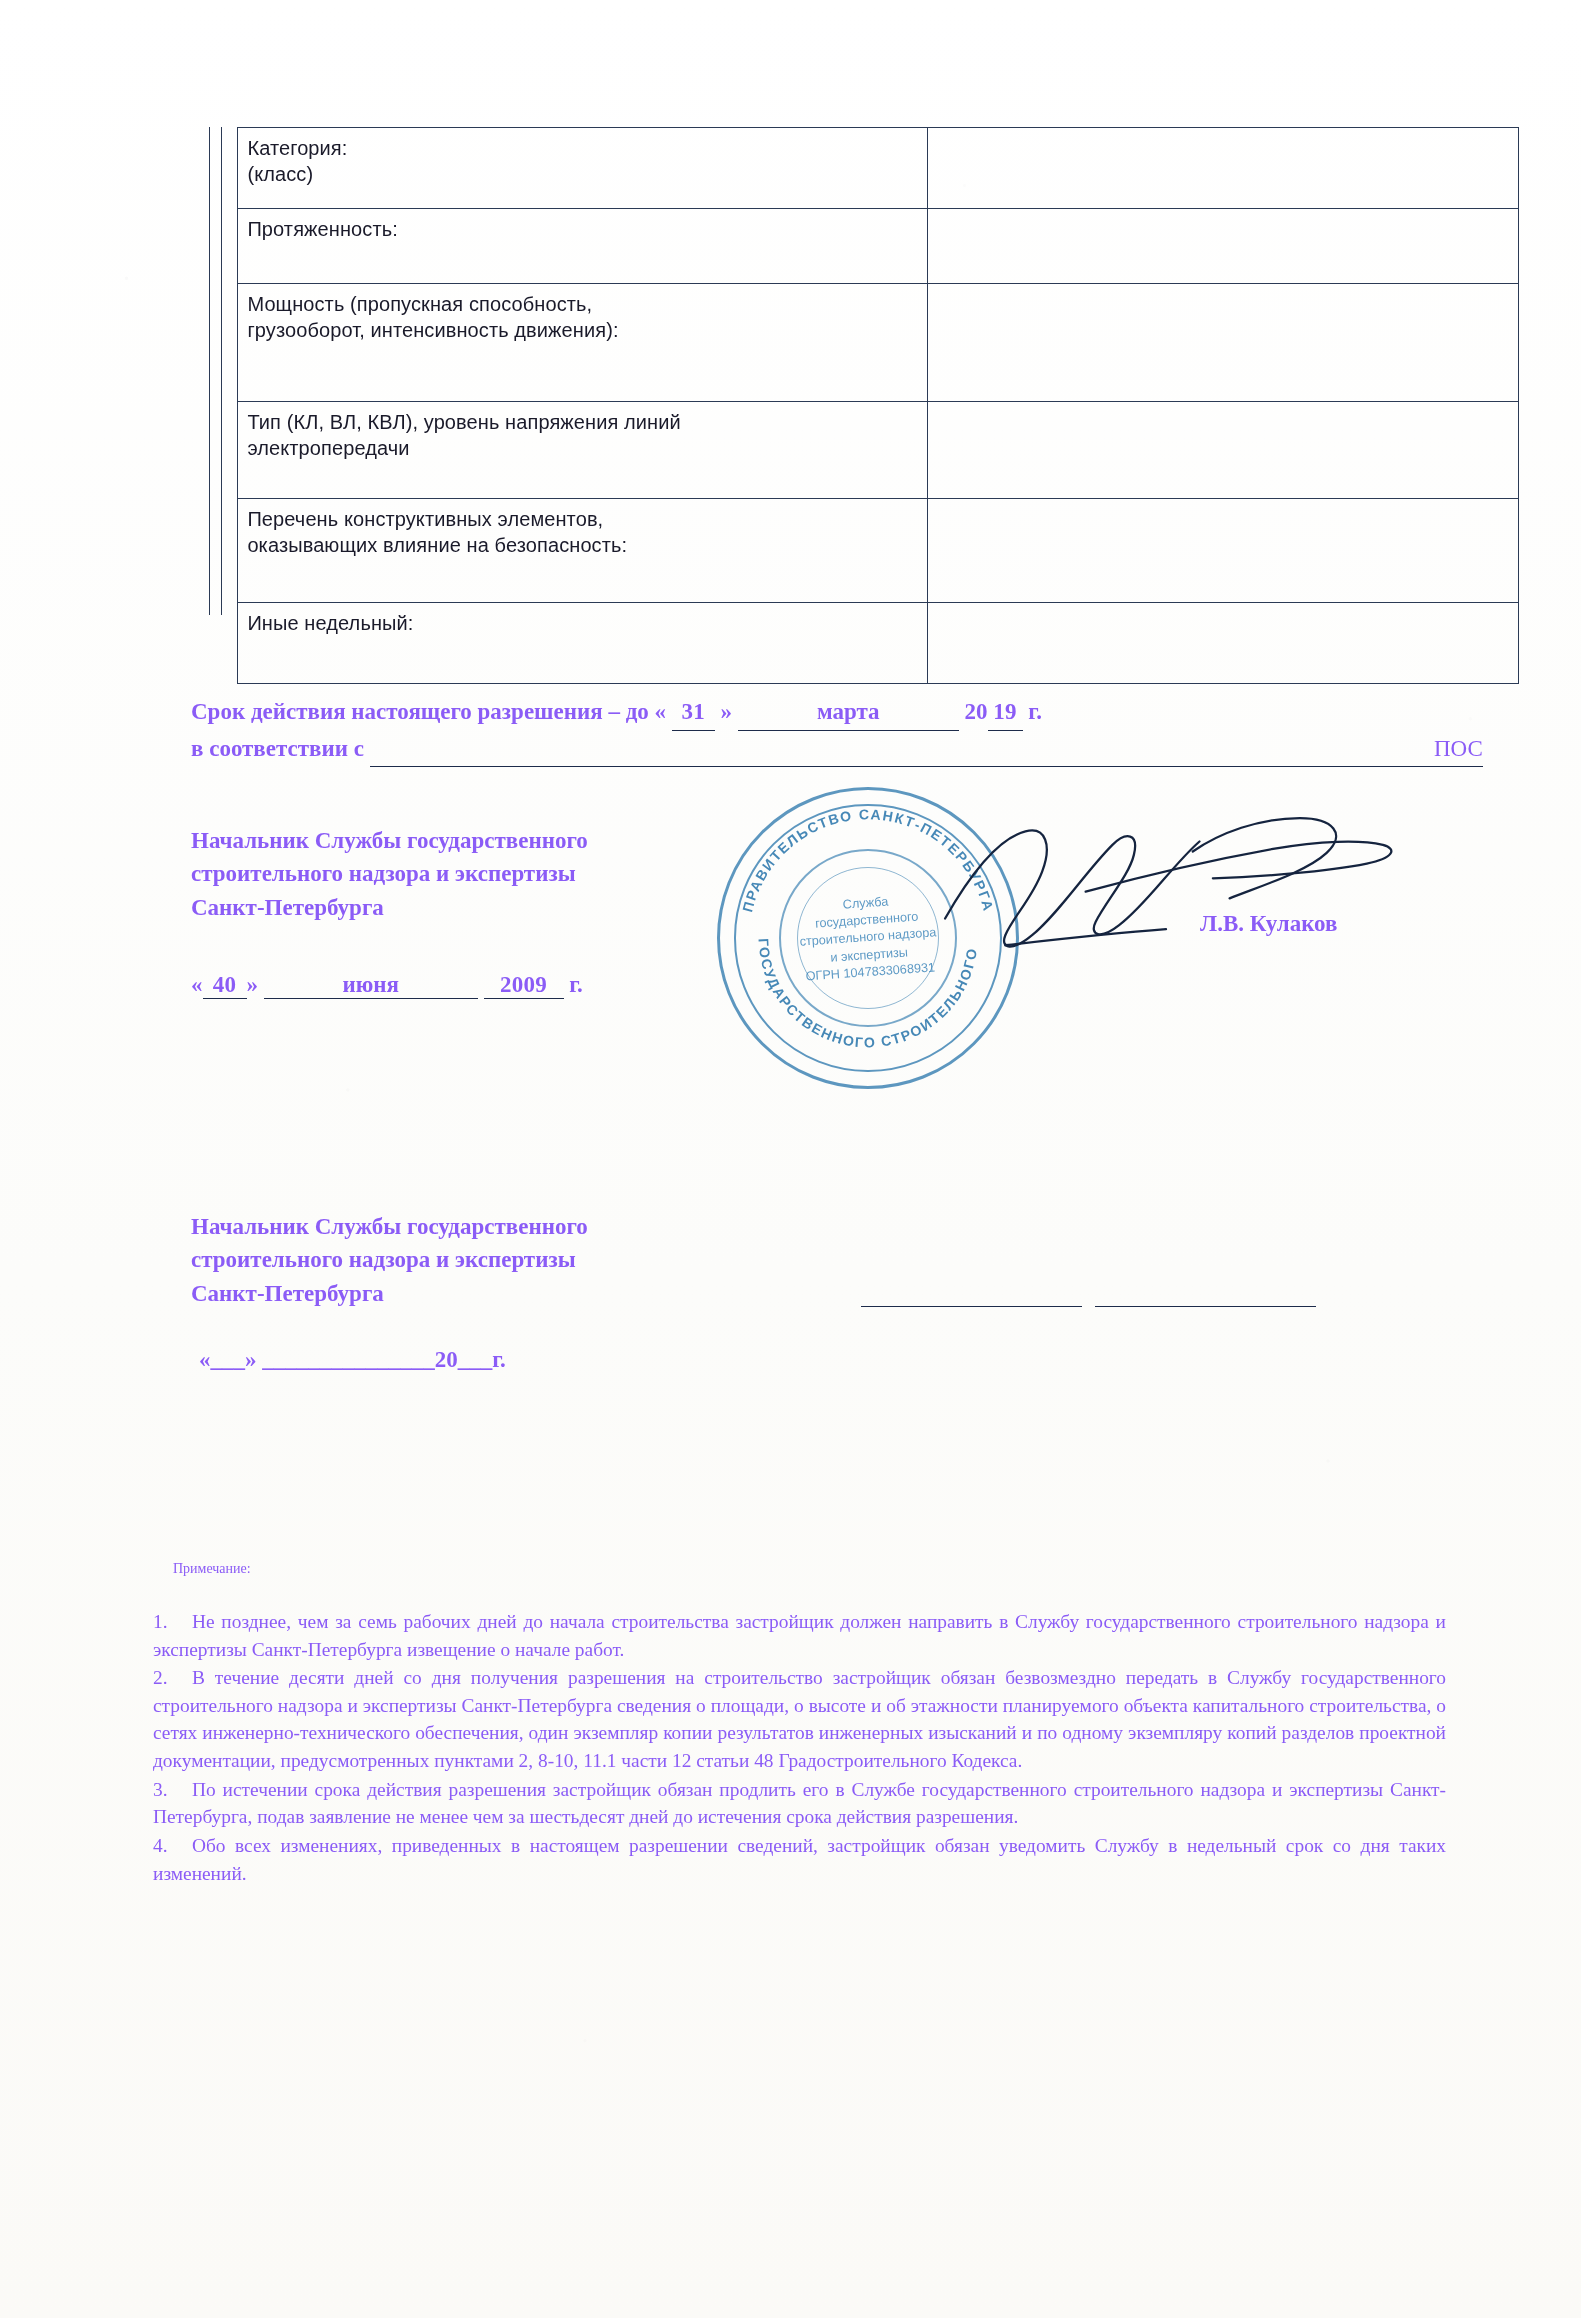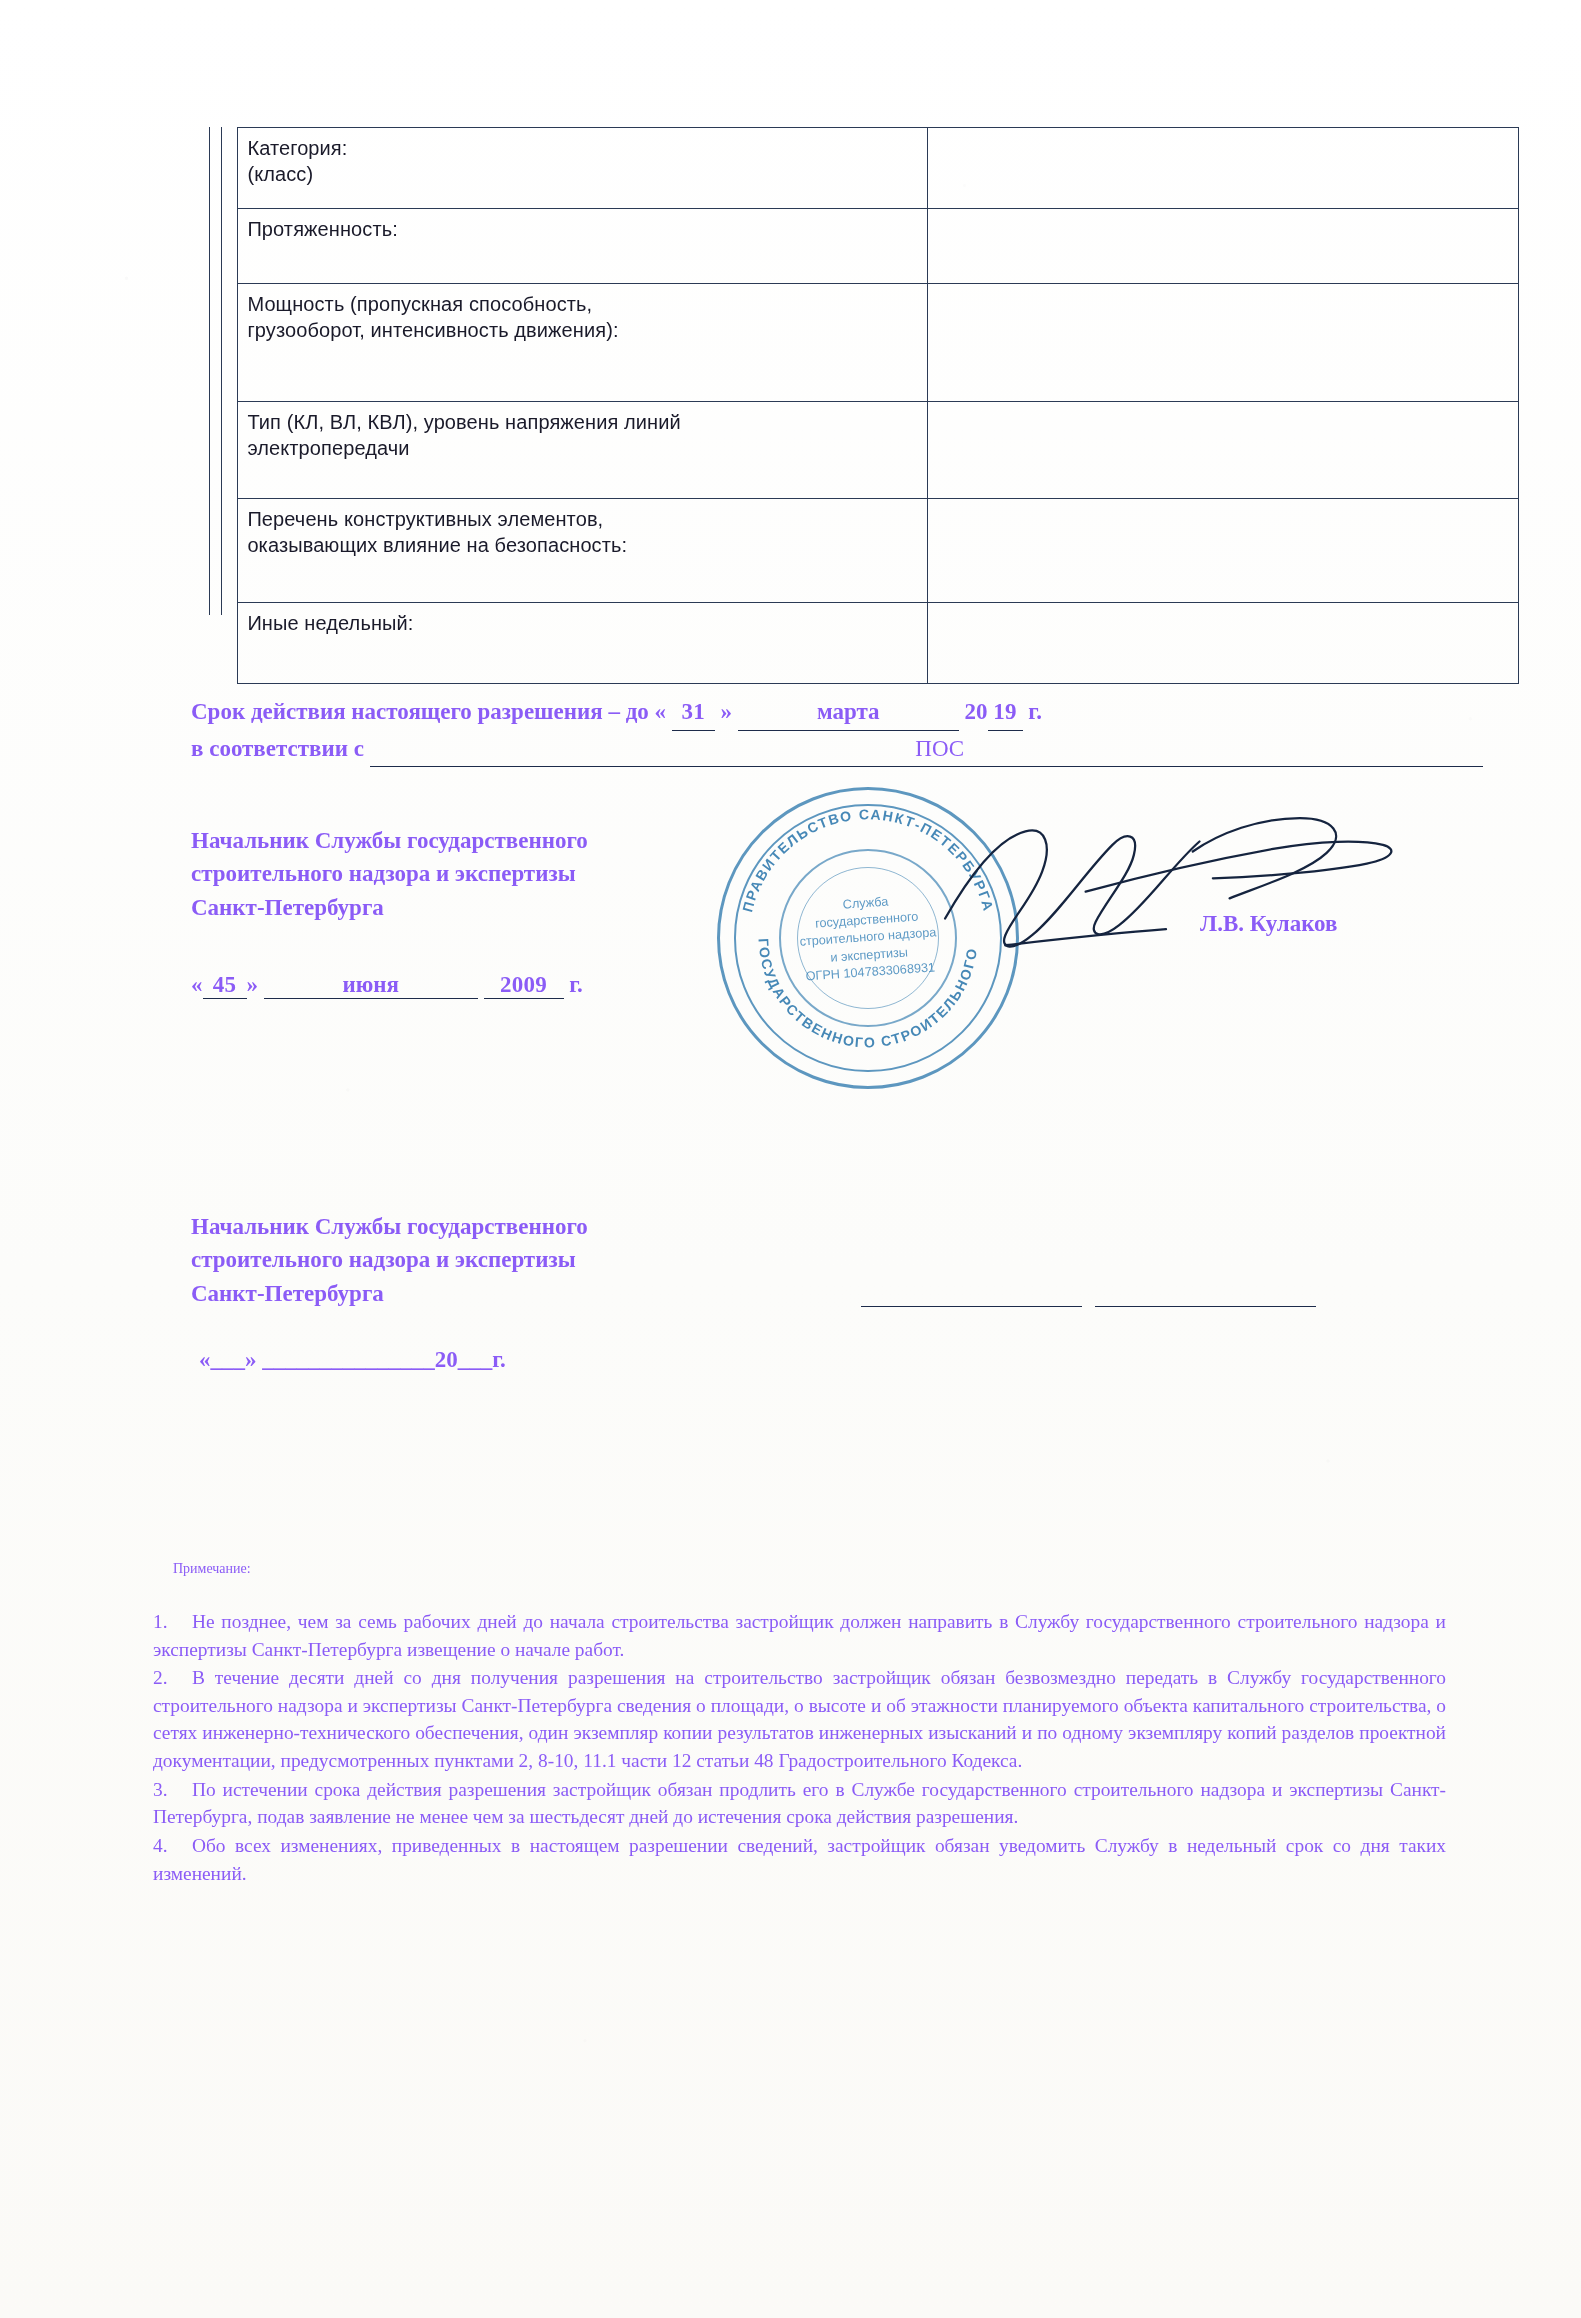--- a/index.html
+++ b/index.html
@@ -259,34 +259,34 @@
   <div class="blk fs34 bold" id="validity">
     <div class="rowline">
       <span>Срок действия настоящего разрешения – до «</span>
       <span class="line-under hand" style="width:43px">31</span>
       <span>»</span>
       <span class="line-under" style="width:221px">марта</span>
       <span>20</span><span class="line-under hand" style="width:35px">19</span><span> г.</span>
     </div>
     <div class="rowline">
       <span>в соответствии с</span>
-      <span class="line-under" style="width:1086px; text-align:center; padding-left:27px; font-weight:normal">ПОС</span>
+      <span class="line-under" style="width:1086px; text-align:right; padding-left:27px; font-weight:normal">ПОС</span>
     </div>
   </div>
 
   <div class="blk fs34 bold" id="sign-title">
     <div>Начальник Службы  государственного</div>
     <div>строительного надзора и экспертизы</div>
     <div>Санкт-Петербурга</div>
   </div>
 
   <div class="blk fs34 bold" id="sign-name">Л.В. Кулаков</div>
 
   <div class="blk fs34 bold" id="sign-date">
-    <span>«</span><span class="line-under hand" style="width:44px">45</span><span>»</span>
+    <span>«</span><span class="line-under hand" style="width:44px">40</span><span>»</span>
     <span class="line-under" style="width:214px">июня</span>
     <span class="line-under hand" style="width:80px">2009</span><span> г.</span>
   </div>
 
   <div class="seal">
     <div class="ring r1"></div>
     <div class="ring r2"></div>
     <div class="ring r3"></div>
     <div class="ring r4"></div>
     <svg viewBox="0 0 450 450">

